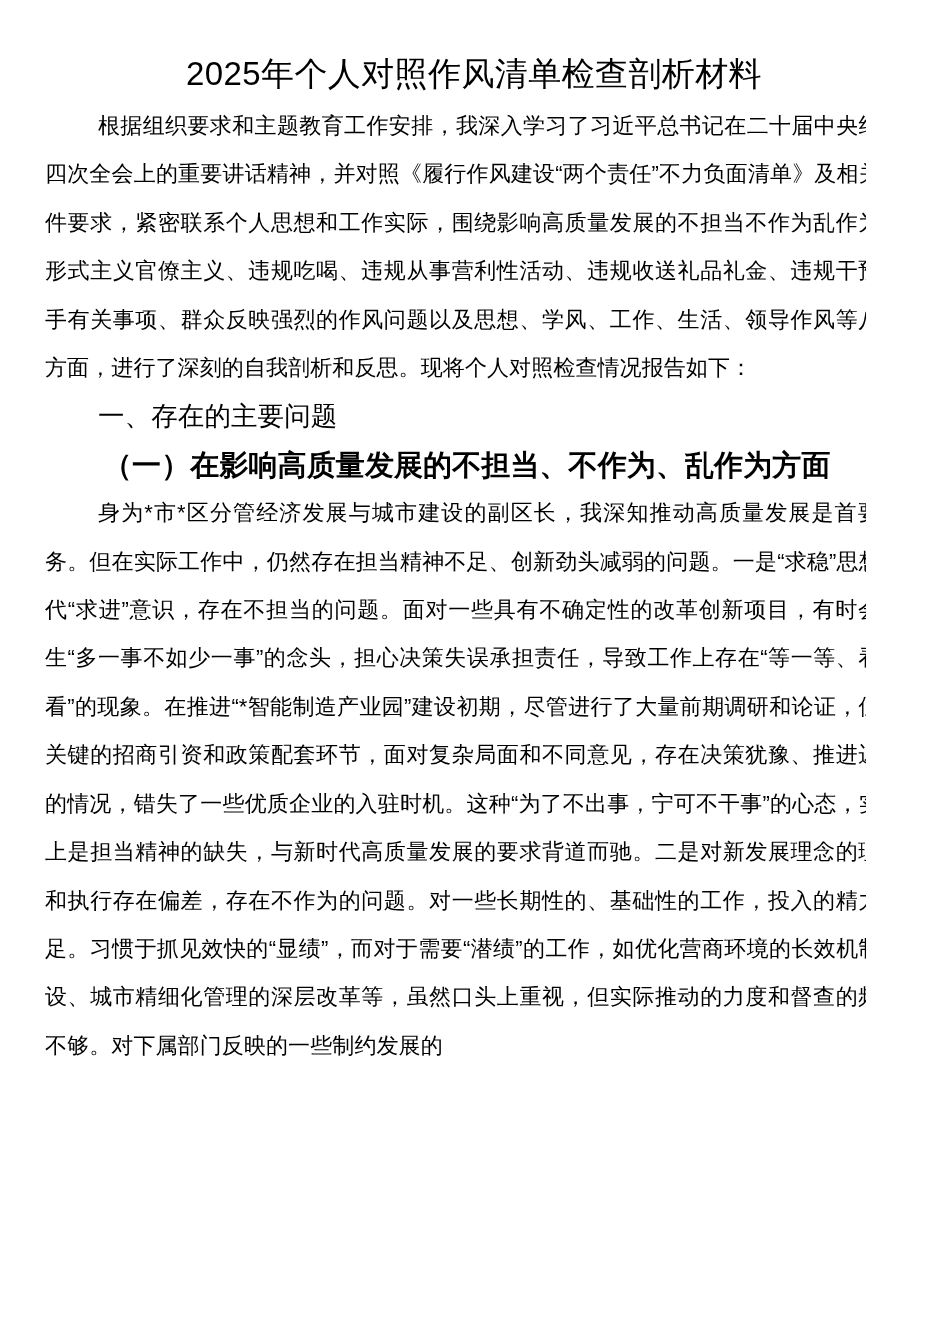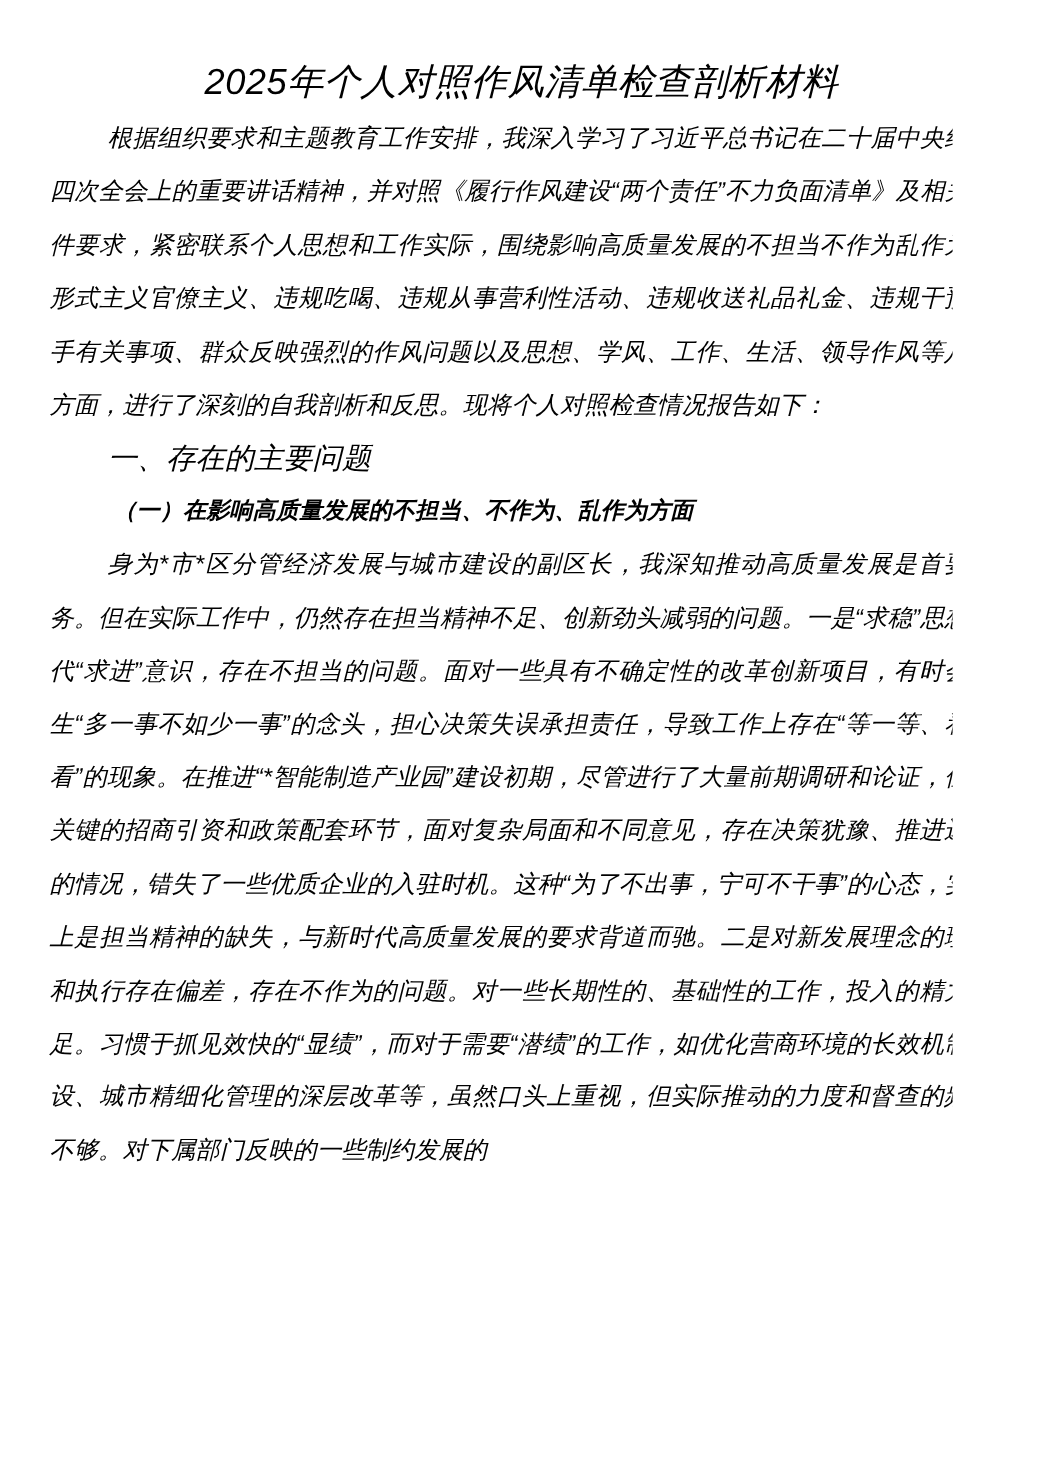--- a/index.html
+++ b/index.html
@@ -12,21 +12,20 @@
     color: #000000;
     -webkit-font-smoothing: antialiased;
   }
   .page {
     position: relative;
     width: 866px;
     height: 1344px;
     background: #ffffff;
     box-sizing: border-box;
     overflow: hidden;
-    font-style: italic;
   }
   .content {
     position: absolute;
     left: 45px;
     top: 0;
     width: 858px;
   }
 
   
   .doc-title {
@@ -62,21 +61,21 @@
     font-size: 26.5px;
     line-height: 48.4px;
     font-weight: 400;
     margin: 0;
     text-indent: 53px;
     letter-spacing: 0.1px;
   }
 
   
   .heading2 {
-    font-size: 21px;
+    font-size: 29px;
     line-height: 48.4px;
     font-weight: 700;
     margin: 0;
     text-indent: 58px;
     letter-spacing: 0.1px;
   }
 </style>
 </head>
 <body>
 

